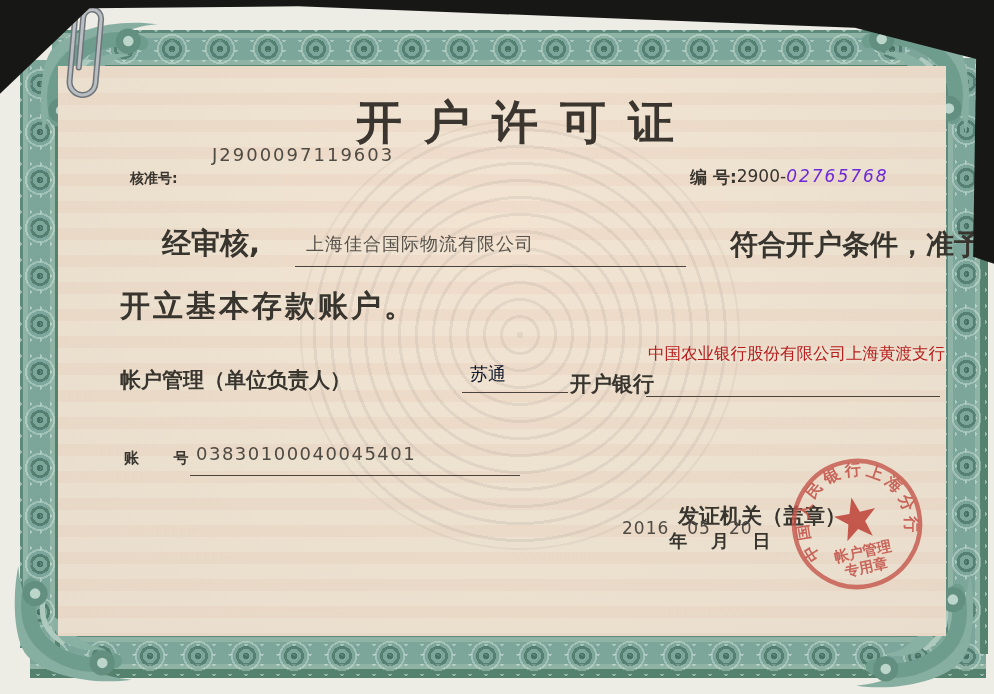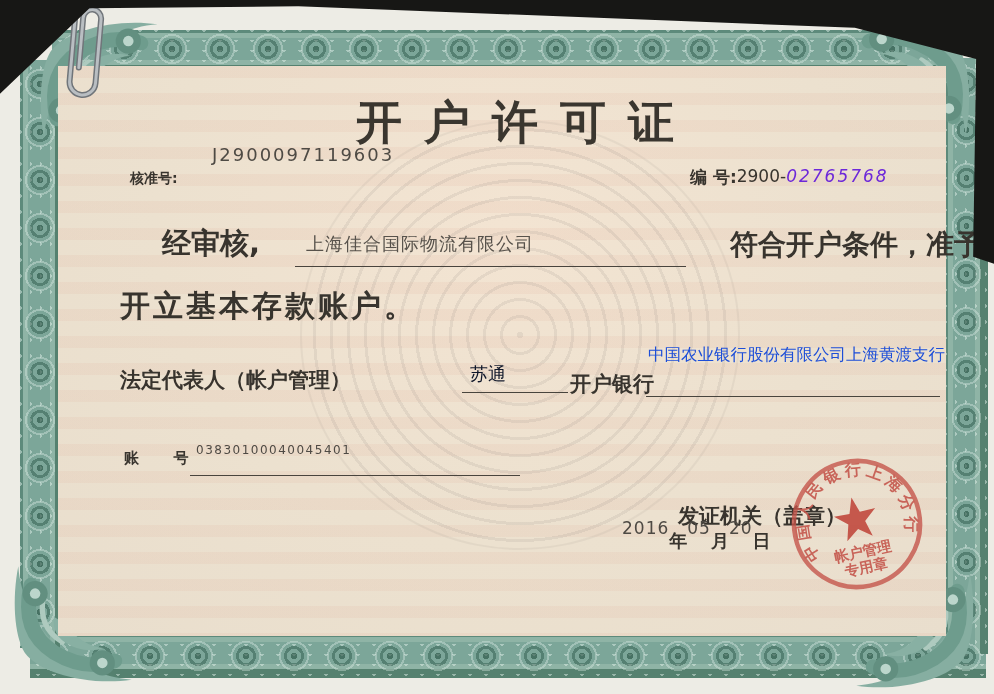--- a/index.html
+++ b/index.html
@@ -72,23 +72,23 @@
   .approval-val{left:212px;top:144px;font-size:18px;letter-spacing:2px;color:#4e4a44;}
   .serial-row{left:690px;top:166px;font-size:17px;display:flex;}
   .serial-row .red{color:#6d28d9;letter-spacing:2px;font-style:italic;}
   .review-prefix{left:162px;top:224px;font-size:29px;font-weight:bold;}
   .company{left:306px;top:232px;font-size:18px;color:#57524b;letter-spacing:1px;}
   .review-suffix{left:694px;top:226px;font-size:28px;font-weight:bold;margin-left:36px;}
   .acct-type{left:120px;top:286px;font-size:30px;font-weight:bold;letter-spacing:3px;}
   .legal-lbl{left:120px;top:366px;font-size:21px;}
   .legal-name{left:470px;top:362px;font-size:18px;color:#0f172a;}
   .bank-lbl{left:570px;top:370px;font-size:21px;}
-  .bank-val{left:648px;top:342px;font-size:16.5px;line-height:26px;color:#1d4ed8;white-space:normal;width:300px;}
+  .bank-val{left:648px;top:342px;font-size:16.5px;line-height:26px;color:#b91c1c;white-space:normal;width:300px;font-family:Liberation Mono, monospace;}
   .acct-lbl{left:124px;top:449px;font-size:15px;white-space:pre;word-spacing:12px;}
-  .acct-val{left:196px;top:443px;font-size:12px;letter-spacing:1.5px;color:#4e4a44;}
+  .acct-val{left:196px;top:443px;font-size:18px;letter-spacing:1.5px;color:#4e4a44;}
   .issuer-lbl{left:678px;top:502px;font-size:21px;text-align:center;}
   .date-row{left:622px;top:520px;font-size:17px;display:flex;align-items:flex-start;}
   .date-row .num{color:#4e4a44;transform:translateY(-2px);letter-spacing:1px;}
   .date-row .cjk{font-weight:bold;font-size:18px;transform:translateY(9px);}
   .uline{position:absolute;height:0;border-bottom:1.6px solid #49443d;}
   .ul-company{left:295px;top:266px;width:391px;}
   .ul-legal{left:462px;top:392px;width:106px;}
   .ul-bank{left:646px;top:396px;width:294px;}
   .ul-acct{left:190px;top:475px;width:330px;}
   
@@ -167,21 +167,21 @@
     <span>2900-</span>
     <span class="red">02765768</span>
   </div>
 
   <div class="t company">上海佳合国际物流有限公司</div>
   <div class="t review-prefix">经审核,</div>
   <div class="uline ul-company"></div>
   <div class="t review-suffix">符合开户条件，准予</div>
   <div class="t acct-type">开立基本存款账户。</div>
 
-  <div class="t lbl legal-lbl">法定代表人（帐户管理）</div>
+  <div class="t lbl legal-lbl">帐户管理（单位负责人）</div>
   <div class="t legal-name">苏通</div>
   <div class="uline ul-legal"></div>
 
   <div class="t lbl bank-lbl">开户银行</div>
   <div class="t bank-val">中国农业银行股份有限公司上海黄渡支行</div>
   <div class="uline ul-bank"></div>
 
   <div class="t lbl acct-lbl">账  号</div>
   <div class="t acct-val">03830100040045401</div>
   <div class="uline ul-acct"></div>

